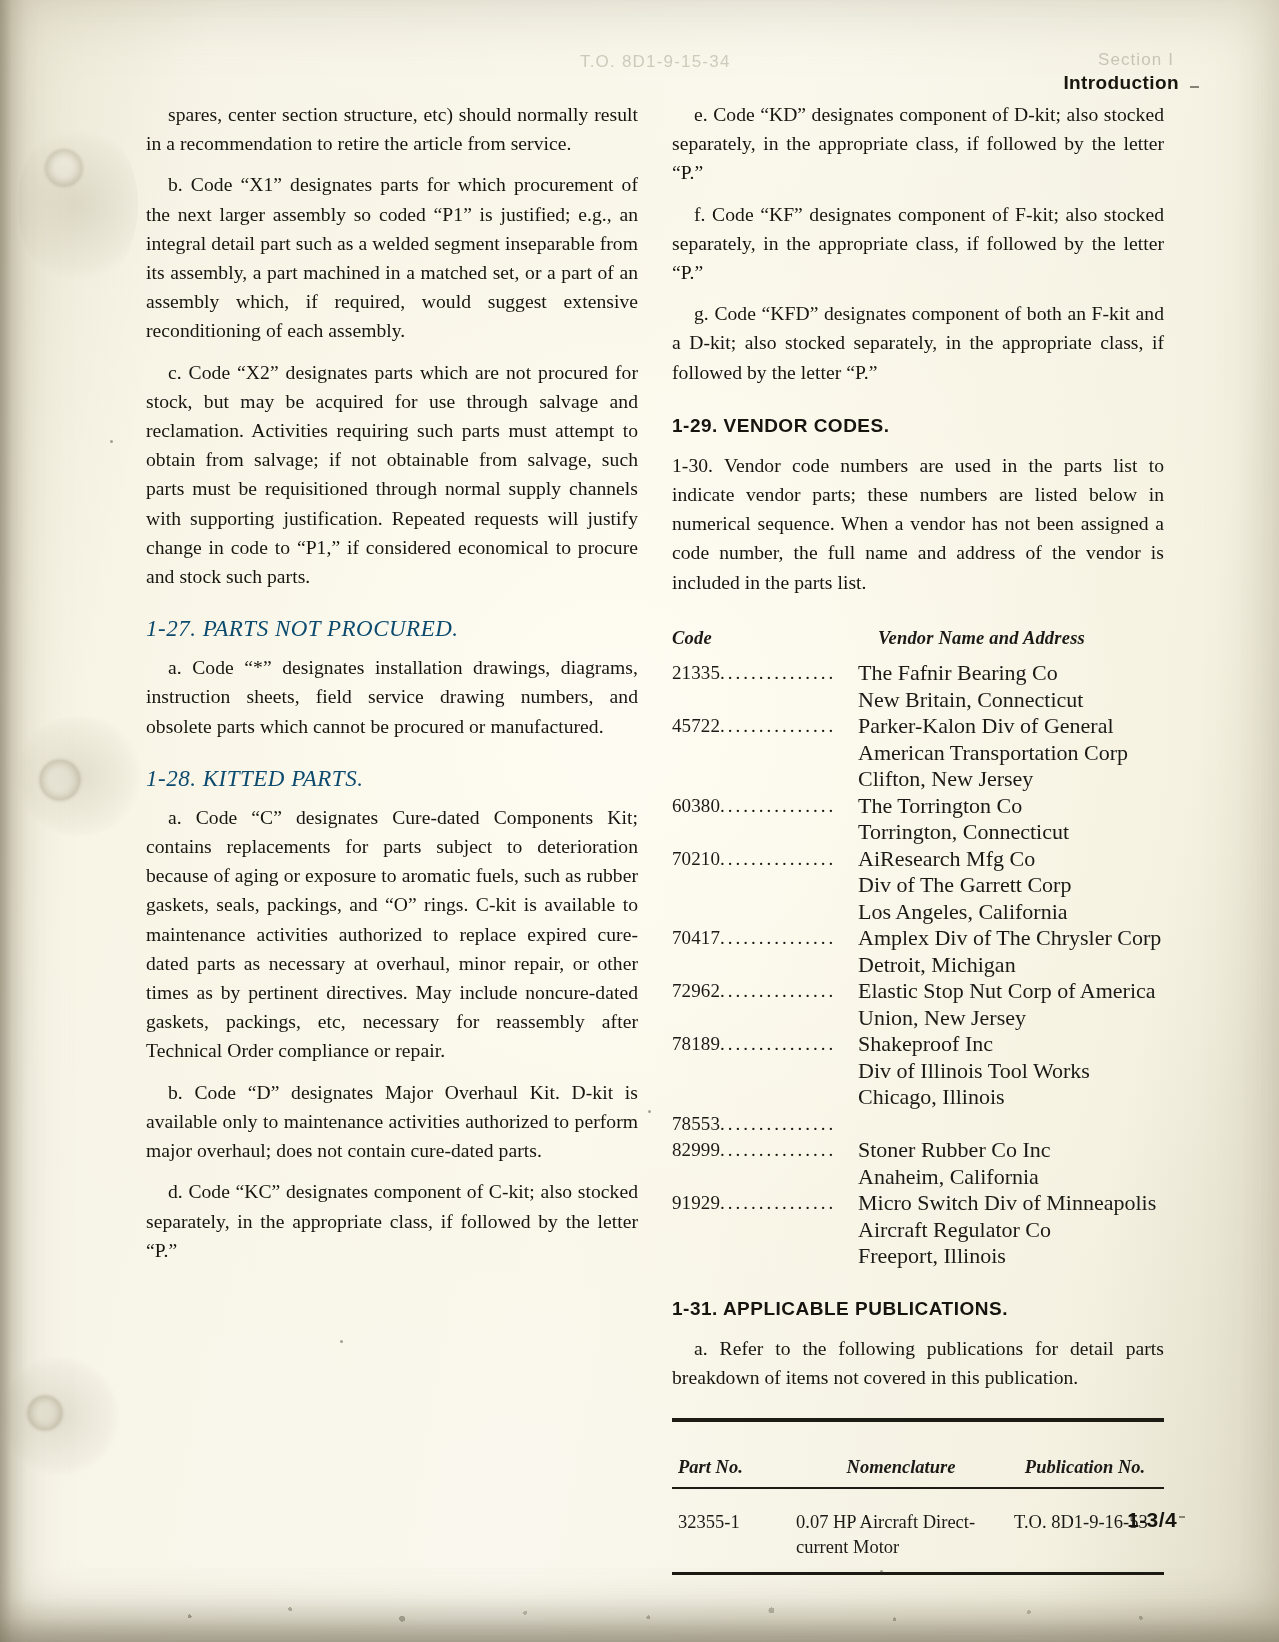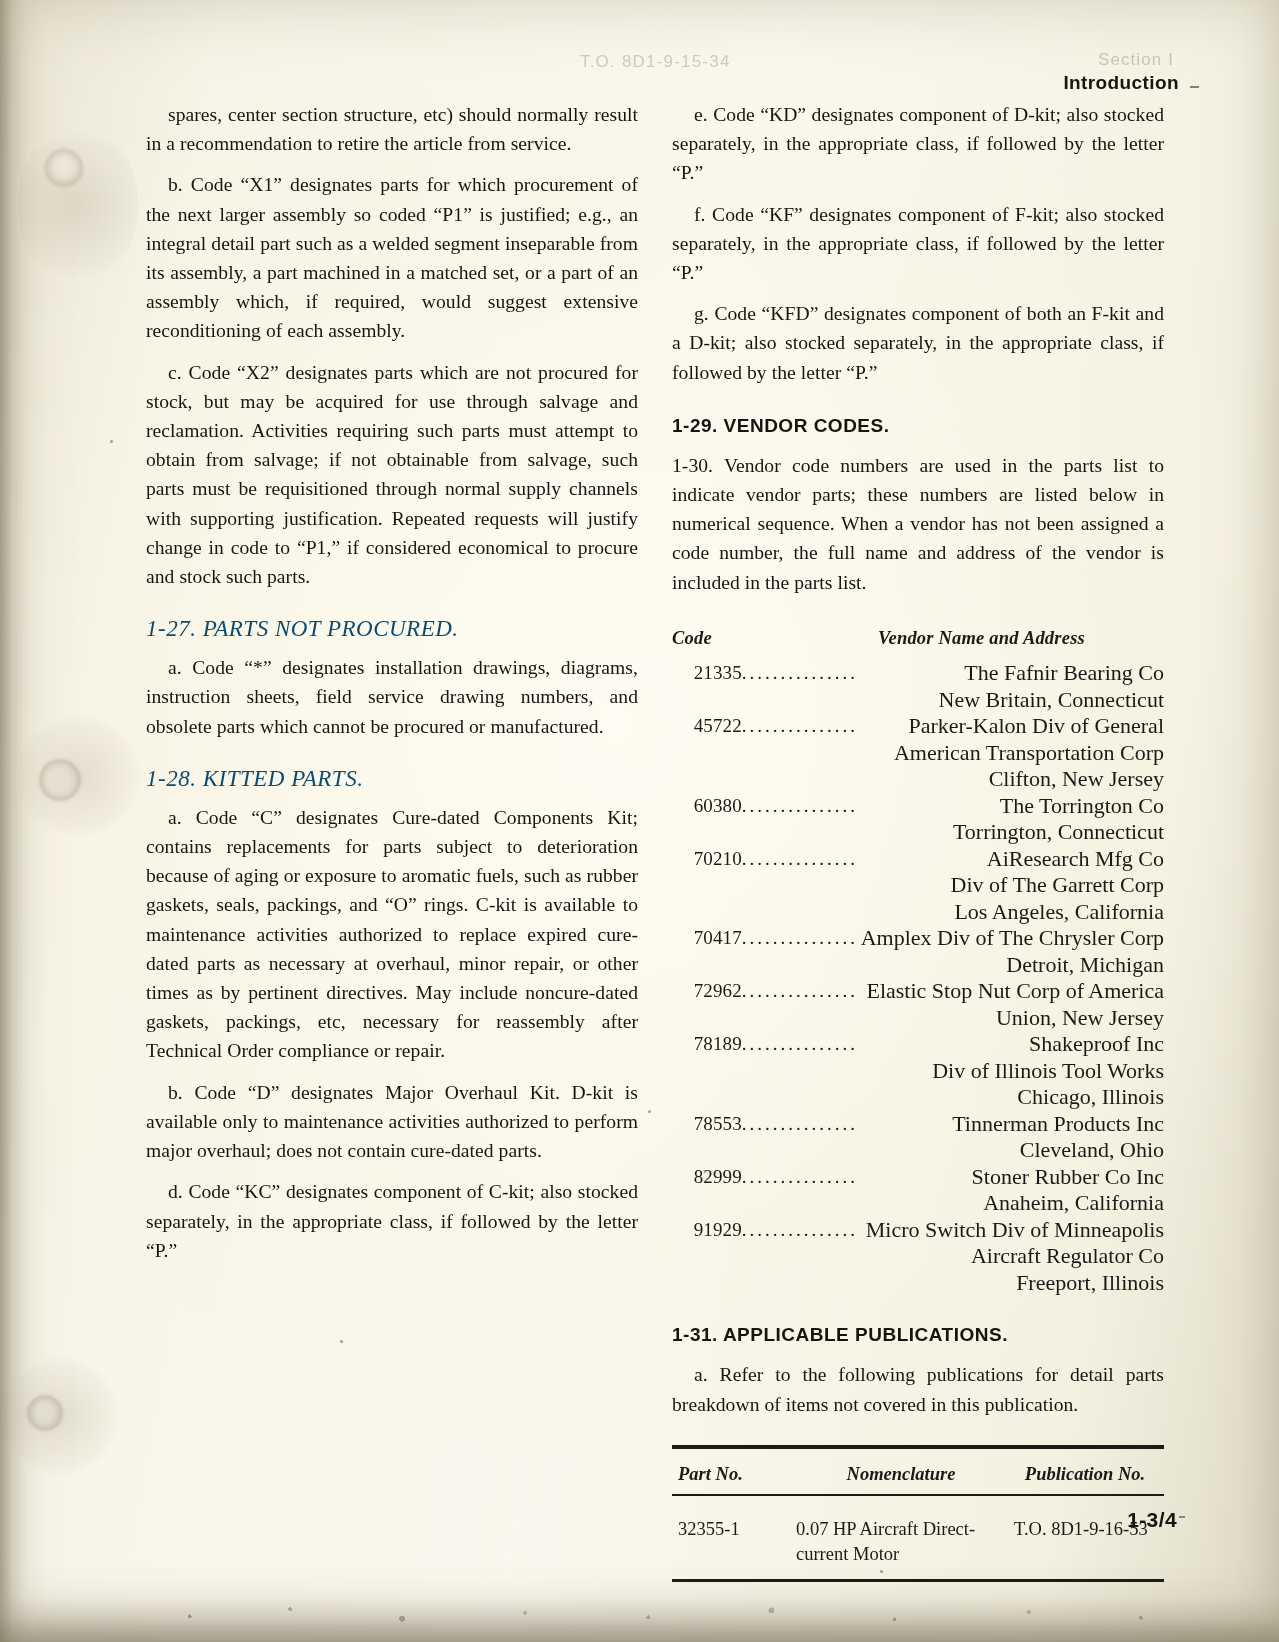--- a/index.html
+++ b/index.html
@@ -155,21 +155,21 @@
     font-style: italic;
     font-weight: bold;
     font-size: 18.5px;
     margin-bottom: 9px;
     letter-spacing: 0.2px;
     margin-top: 12px;
   }
   .vendor-head .vh-code { width: 190px; flex: none; }
   .vendor-head .vh-name { flex: 1; text-align: left; padding-left: 16px; }
 
-  .vendor-row { display: flex; align-items: flex-start; text-align: right; }
+  .vendor-row { display: flex; align-items: flex-start; }
   .v-code {
     width: 186px;
     flex: none;
     white-space: nowrap;
     font-size: 19px;
     letter-spacing: 0.1px;
     overflow: hidden;
   }
   .v-code .leader {
     letter-spacing: 3.0px;
@@ -195,20 +195,21 @@
   }
   .pub-rule-thin {
     border-top: 2px solid #1d1c14;
   }
   .pub-head {
     display: flex;
     font-style: italic;
     font-weight: bold;
     font-size: 18.5px;
     padding: 15px 0 9px 0;
+    margin-top: 20px;
   }
   .pub-row {
     display: flex;
     font-size: 18.5px;
     line-height: 25px;
     padding: 21px 0 12px 0;
   }
   .pc1 { width: 118px; flex: none; padding-left: 6px; }
   .pc2 { width: 210px; flex: none; }
   .pc3 { flex: 1; }
@@ -362,24 +363,20 @@
           <div class="vendor-row">
             <div class="v-code"><span>78189</span><span class="leader">...............</span></div>
             <div class="v-name">
               <div>Shakeproof Inc</div>
               <div>Div of Illinois Tool Works</div>
               <div>Chicago, Illinois</div>
             </div>
           </div>
           <div class="vendor-row">
             <div class="v-code"><span>78553</span><span class="leader">...............</span></div>
-            <div class="v-name">
-              <div>Tinnerman Products Inc</div>
-              <div>Cleveland, Ohio</div>
-            </div>
           </div>
           <div class="vendor-row">
             <div class="v-code"><span>82999</span><span class="leader">...............</span></div>
             <div class="v-name">
               <div>Stoner Rubber Co Inc</div>
               <div>Anaheim, California</div>
             </div>
           </div>
           <div class="vendor-row">
             <div class="v-code"><span>91929</span><span class="leader">...............</span></div>

